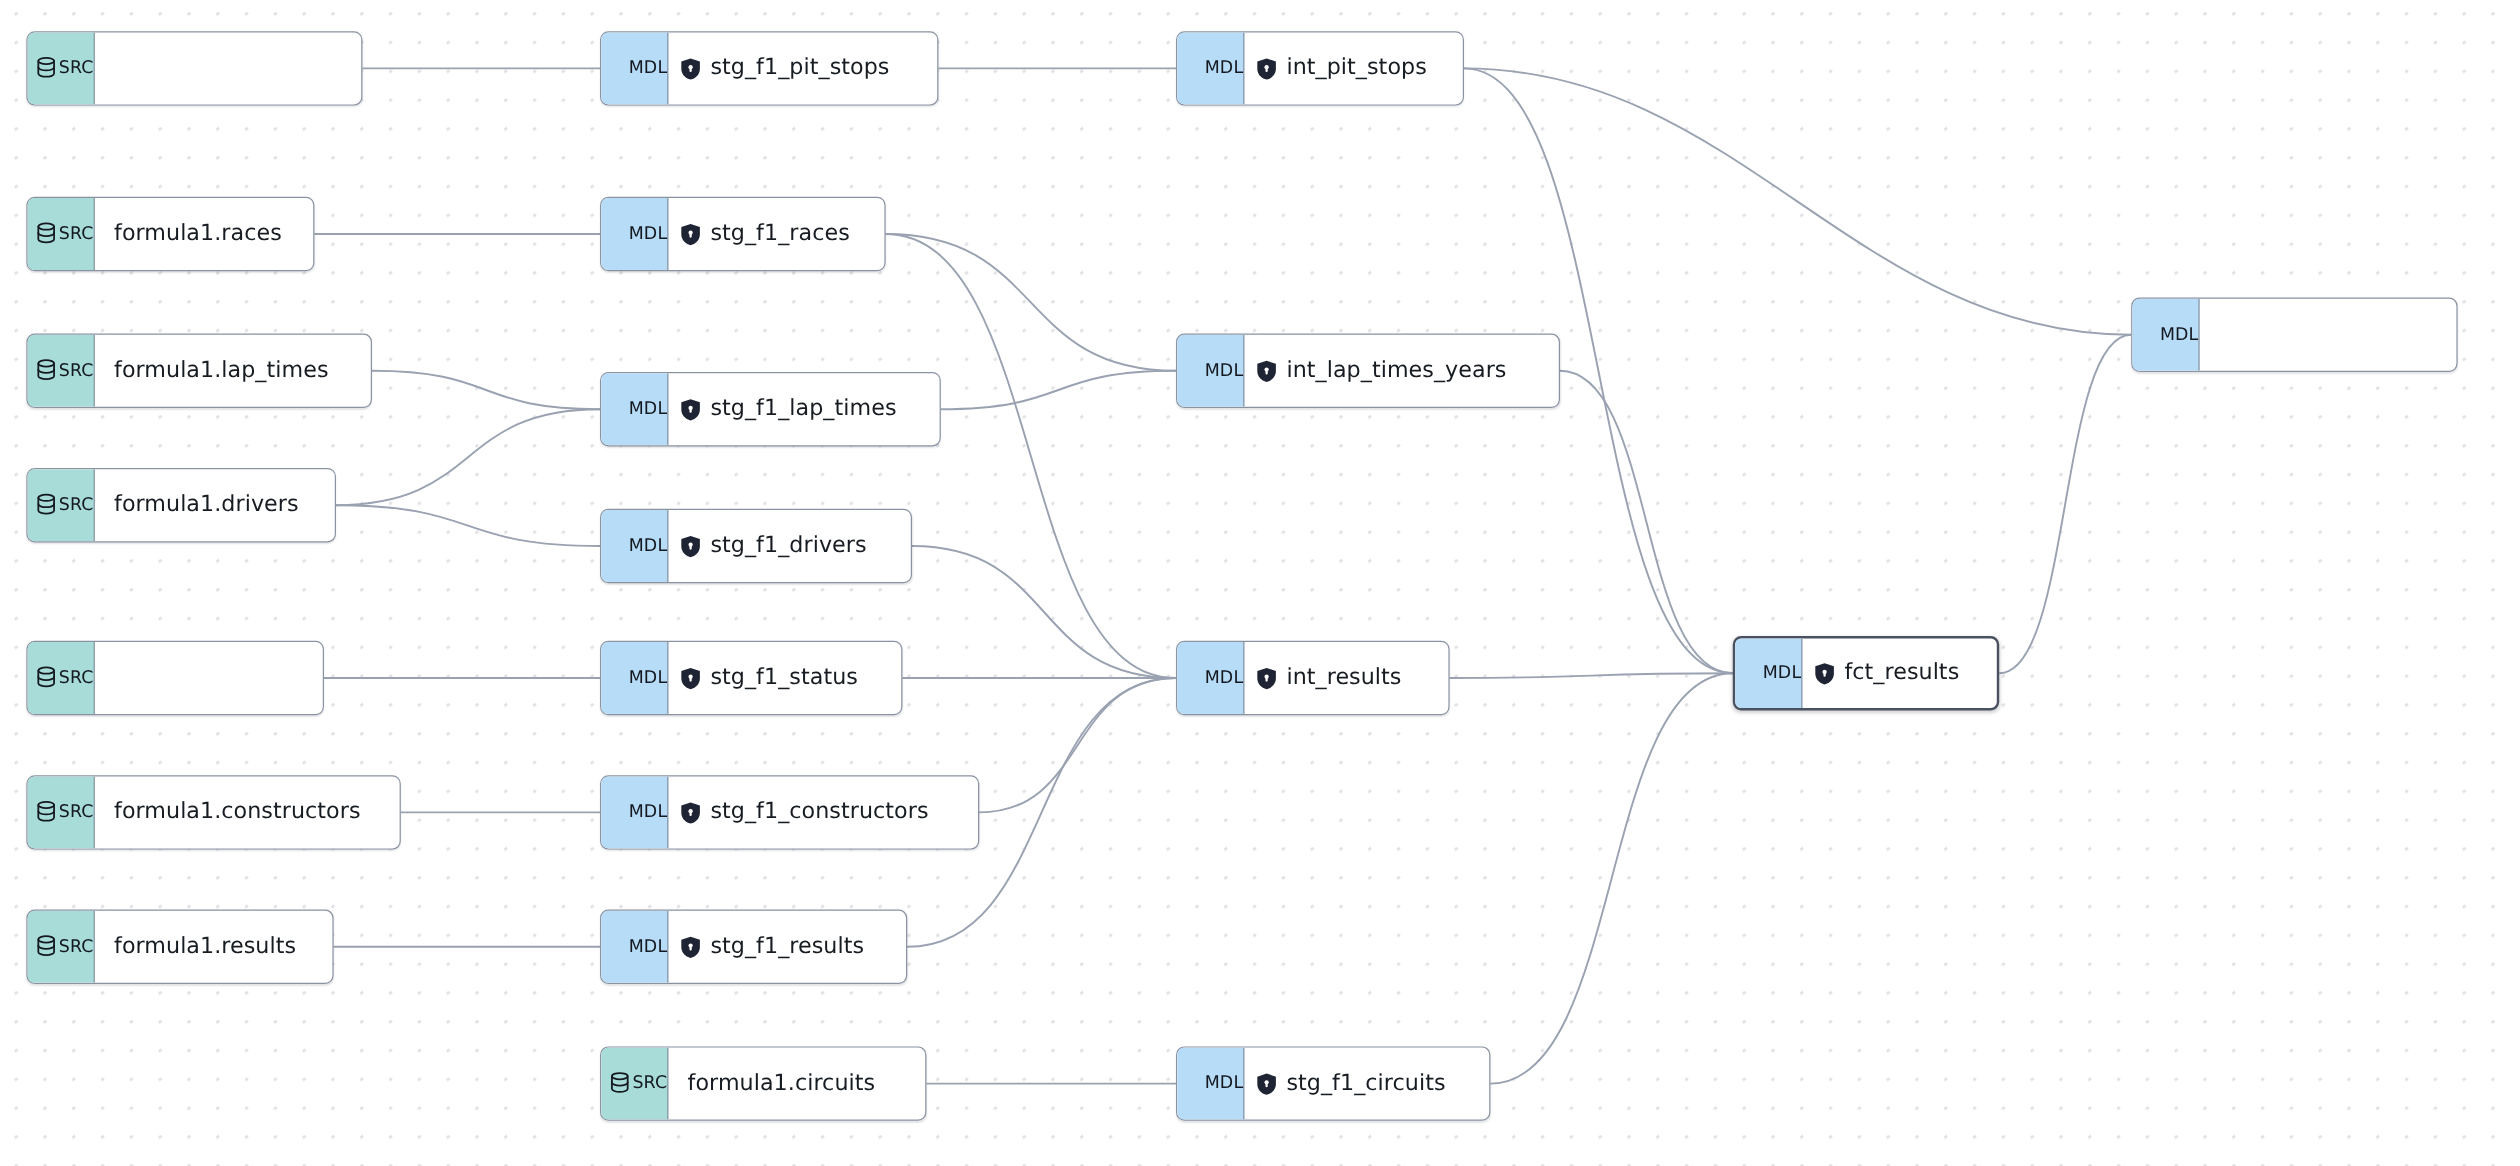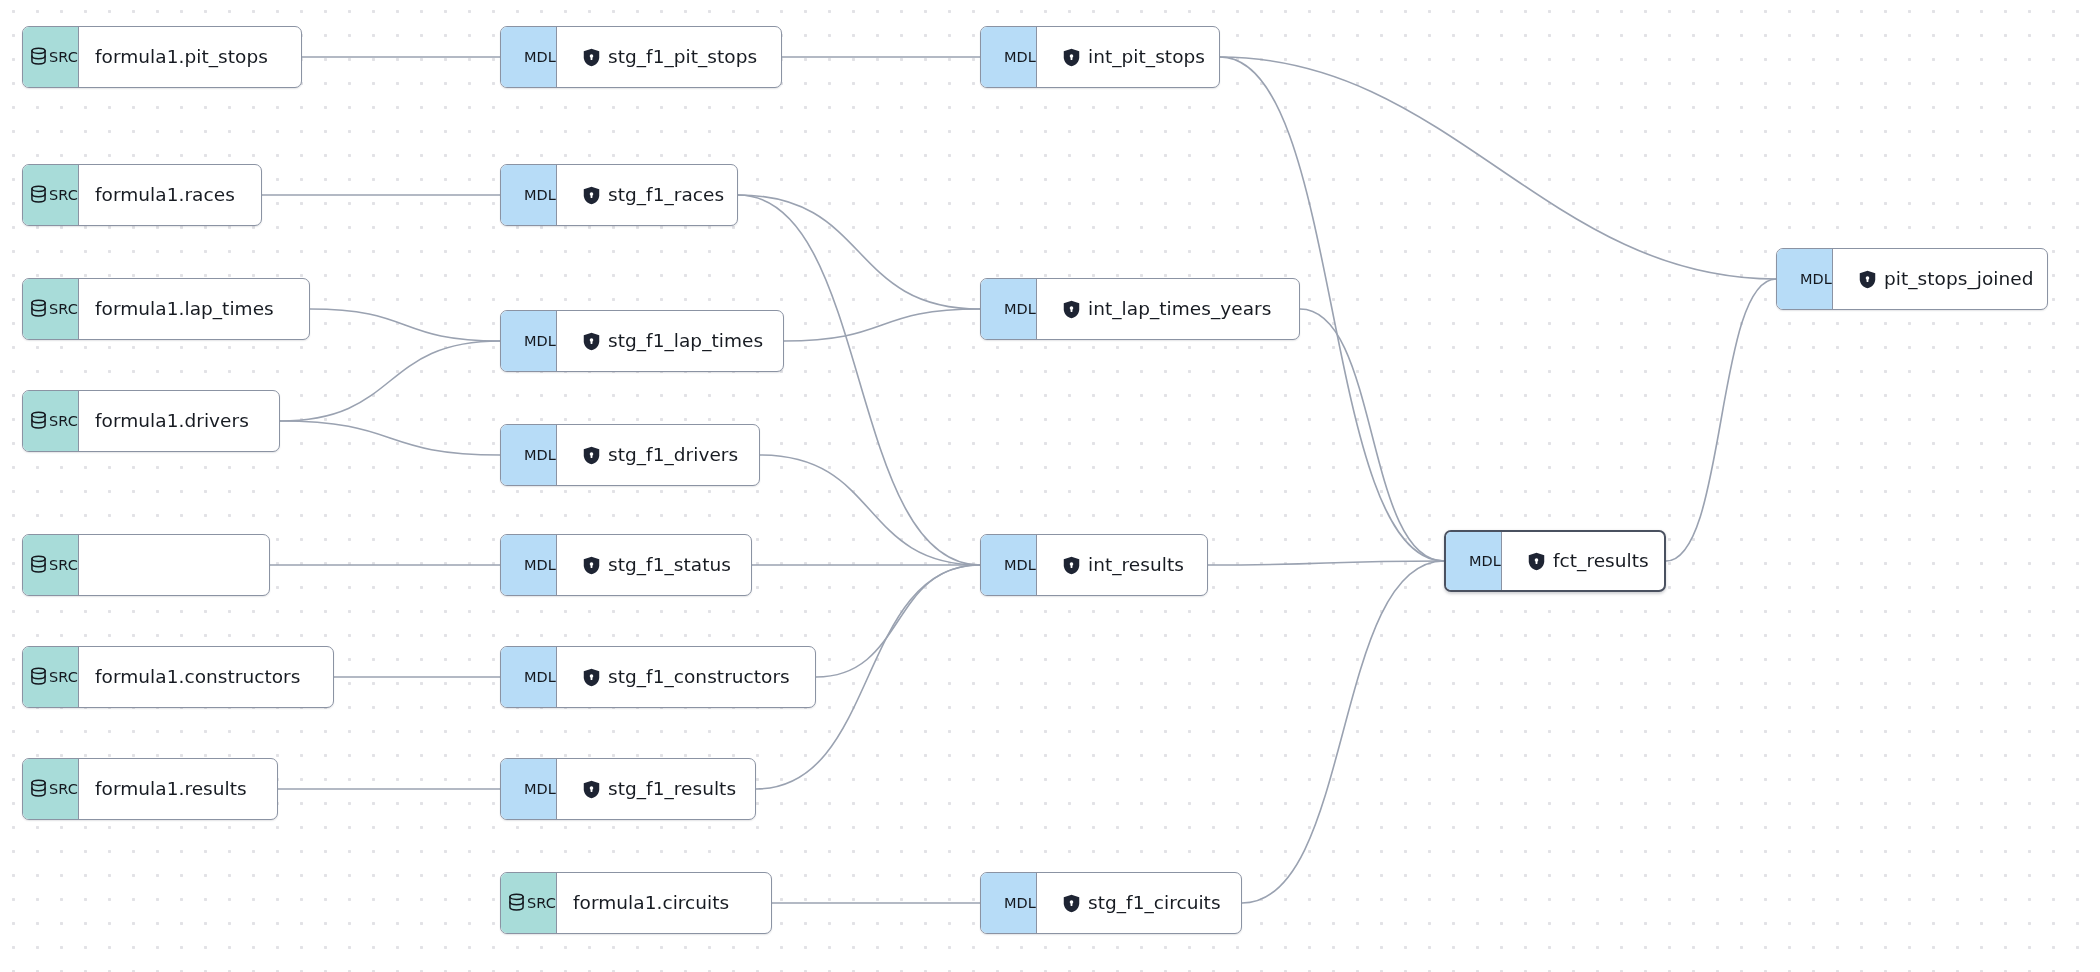--- a/index.html
+++ b/index.html
@@ -71,21 +71,21 @@
     font-family: "DejaVu Sans", "Liberation Sans", sans-serif;
   }
   .body {
     flex: 1 1 auto;
     display: flex;
     align-items: center;
     gap: 8px;
     padding: 0 18px 0 16px;
     white-space: nowrap;
   }
-  .body.has-lock { padding-left: 26px; }
+  .body.has-lock { padding-left: 10px; }
   .lock-icon { display: block; line-height: 0; flex: 0 0 auto; }
   .label {
     font-size: 18.5px;
     color: #171b22;
     line-height: 22px;
     letter-spacing: 0.05px;
   }
 </style>
 </head>
 <body>
@@ -119,23 +119,20 @@
   <div id="node-layer">
       <div class="node" style="left: 22px; top: 26px; width: 280px;">
         <div class="badge src">
           <span class="badge-icon"><svg width="21" height="21" viewBox="0 0 24 24" fill="none" stroke="#14181f" stroke-width="1.7" stroke-linecap="round" stroke-linejoin="round">
               <ellipse cx="12" cy="5.5" rx="7.5" ry="3"></ellipse>
               <path d="M4.5 5.5v12c0 1.66 3.36 3 7.5 3s7.5-1.34 7.5-3v-12"></path>
               <path d="M4.5 11.5c0 1.66 3.36 3 7.5 3s7.5-1.34 7.5-3"></path>
             </svg></span>
           <span class="badge-text">SRC</span>
         </div>
-        <div class="body">
-          <span class="label">formula1.pit_stops</span>
-        </div>
       </div>
       <div class="node" style="left: 22px; top: 164px; width: 240px;">
         <div class="badge src">
           <span class="badge-icon"><svg width="21" height="21" viewBox="0 0 24 24" fill="none" stroke="#14181f" stroke-width="1.7" stroke-linecap="round" stroke-linejoin="round">
               <ellipse cx="12" cy="5.5" rx="7.5" ry="3"></ellipse>
               <path d="M4.5 5.5v12c0 1.66 3.36 3 7.5 3s7.5-1.34 7.5-3v-12"></path>
               <path d="M4.5 11.5c0 1.66 3.36 3 7.5 3s7.5-1.34 7.5-3"></path>
             </svg></span>
           <span class="badge-text">SRC</span>
         </div>
@@ -435,24 +432,16 @@
         </div>
       </div>
       <div class="node" style="left: 1776px; top: 248px; width: 272px;">
         <div class="badge mdl">
           <span class="badge-icon"><svg width="22" height="22" viewBox="0 0 24 24" fill="none" stroke="#14181f" stroke-width="1.6" stroke-linecap="round" stroke-linejoin="round">
               <path d="M21 16V8a1.6 1.6 0 0 0-.8-1.38l-7.4-4.2a1.6 1.6 0 0 0-1.6 0l-7.4 4.2A1.6 1.6 0 0 0 3 8v8a1.6 1.6 0 0 0 .8 1.38l7.4 4.2a1.6 1.6 0 0 0 1.6 0l7.4-4.2A1.6 1.6 0 0 0 21 16z"></path>
               <path d="M3.3 7.1 12 12.1l8.7-5"></path>
               <path d="M12 22V12.1"></path>
             </svg></span>
           <span class="badge-text">MDL</span>
-        </div>
-        <div class="body has-lock">
-          <span class="lock-icon"><svg width="17" height="19" viewBox="0 0 20 22" xmlns="http://www.w3.org/2000/svg">
-              <path d="M10 0.6 0.9 3.6v7.1c0 5.1 3.7 9.4 9.1 10.7 5.4-1.3 9.1-5.6 9.1-10.7V3.6L10 0.6z" fill="#1e2433"></path>
-              <circle cx="10" cy="9.2" r="2.1" fill="#ffffff"></circle>
-              <rect x="8.9" y="9.4" width="2.2" height="4.6" rx="1.05" fill="#ffffff"></rect>
-            </svg></span>
-          <span class="label">pit_stops_joined</span>
         </div>
       </div>
     </div>
 </div>
 
 </body></html>

